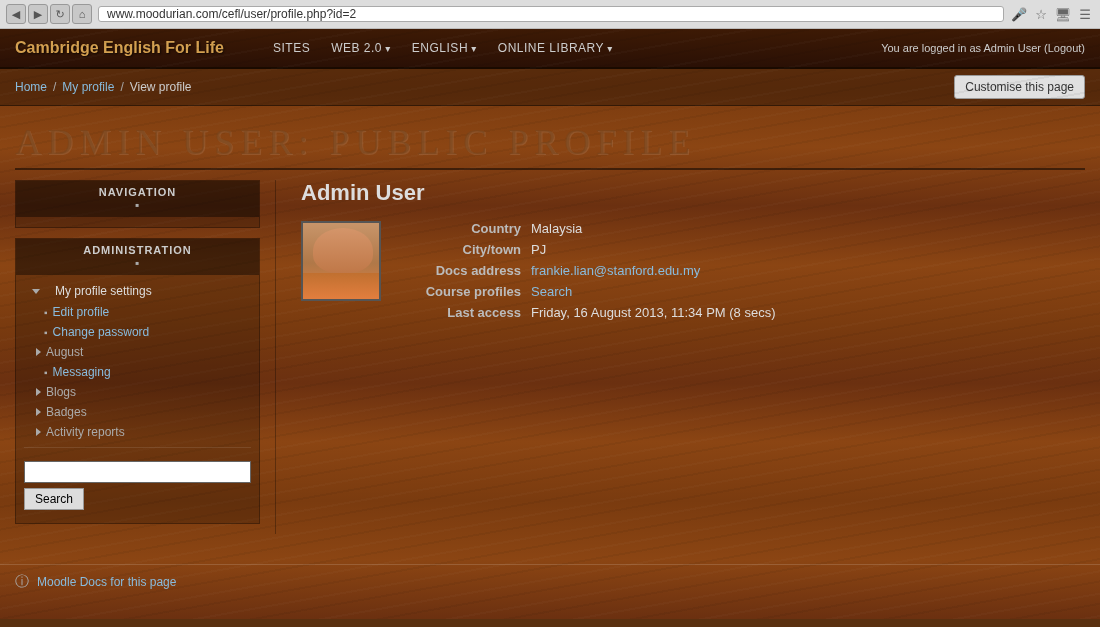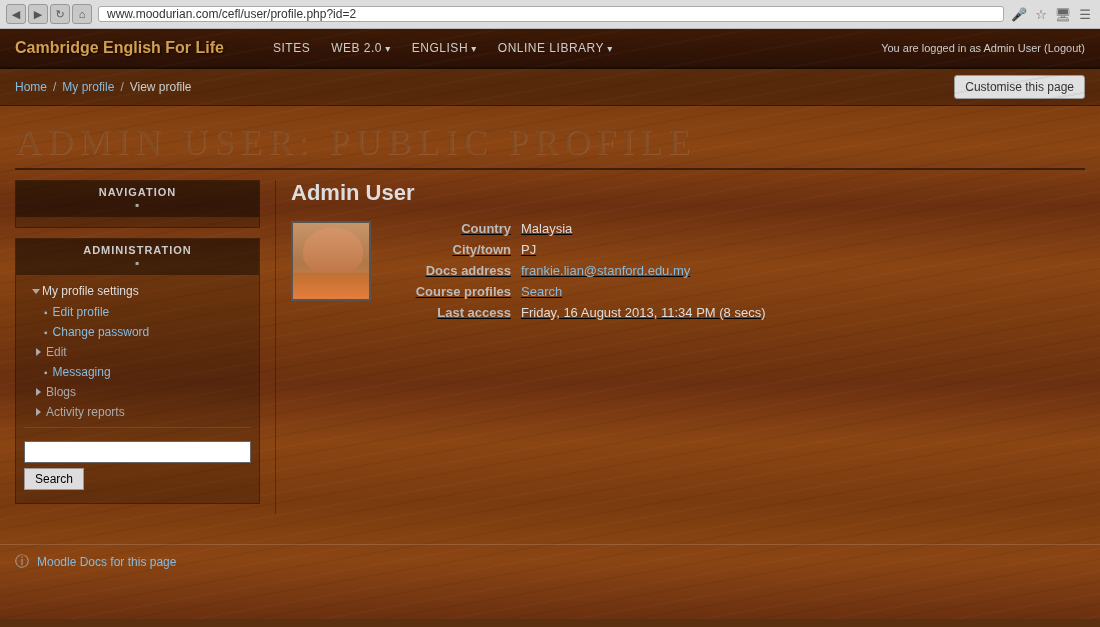--- a/index.html
+++ b/index.html
@@ -212,21 +212,21 @@
       border: none;
       border-top: 1px solid rgba(255,255,255,0.1);
       margin: 5px 8px;
     }
     .profile-settings-title {
       color: #ddd;
       font-size: 12px;
       padding: 4px 8px 4px 16px;
       display: flex;
       align-items: center;
-      gap: 2px;
+      gap: 15px;
     }
     .triangle-down { 
       display: inline-block;
       width: 0; height: 0;
       border-left: 4px solid transparent;
       border-right: 4px solid transparent;
       border-top: 5px solid #aaa;
     }
     .triangle-right {
       display: inline-block;
@@ -276,33 +276,32 @@
       background: #ddd;
       border: 1px solid #999;
       padding: 3px 10px;
       font-size: 12px;
       cursor: pointer;
     }
 
     
     .profile-content {
       flex: 1;
-      padding-left: 15px;
+      padding-left: 25px;
       border-left: 1px solid rgba(0,0,0,0.3);
     }
     .profile-name {
       color: #ddd;
       font-size: 22px;
       font-weight: bold;
       margin-bottom: 15px;
     }
     .profile-body {
       display: flex;
       gap: 20px;
-      text-decoration: underline;
     }
     .profile-avatar {
       width: 80px;
       height: 80px;
       flex-shrink: 0;
       background: #8B4513;
       border: 2px solid #555;
       overflow: hidden;
       position: relative;
     }
@@ -456,29 +455,33 @@
           <a class="sidebar-link">
             <span class="bullet">▪</span>
             <span>Edit profile</span>
           </a>
           <a class="sidebar-link">
             <span class="bullet">▪</span>
             <span>Change password</span>
           </a>
           <div class="sidebar-link-collapsed">
             <span class="triangle-right"></span>
-            <span>Edit</span>
+            <span>August</span>
           </div>
           <a class="sidebar-link">
             <span class="bullet">▪</span>
             <span>Messaging</span>
           </a>
           <div class="sidebar-link-collapsed">
             <span class="triangle-right"></span>
             <span>Blogs</span>
+          </div>
+          <div class="sidebar-link-collapsed">
+            <span class="triangle-right"></span>
+            <span>Badges</span>
           </div>
           <div class="sidebar-link-collapsed">
             <span class="triangle-right"></span>
             <span>Activity reports</span>
           </div>
           <hr>
           <div class="sidebar-search">
             <input class="search-input" type="text" style="">
             <button class="search-btn">Search</button>
           </div>

